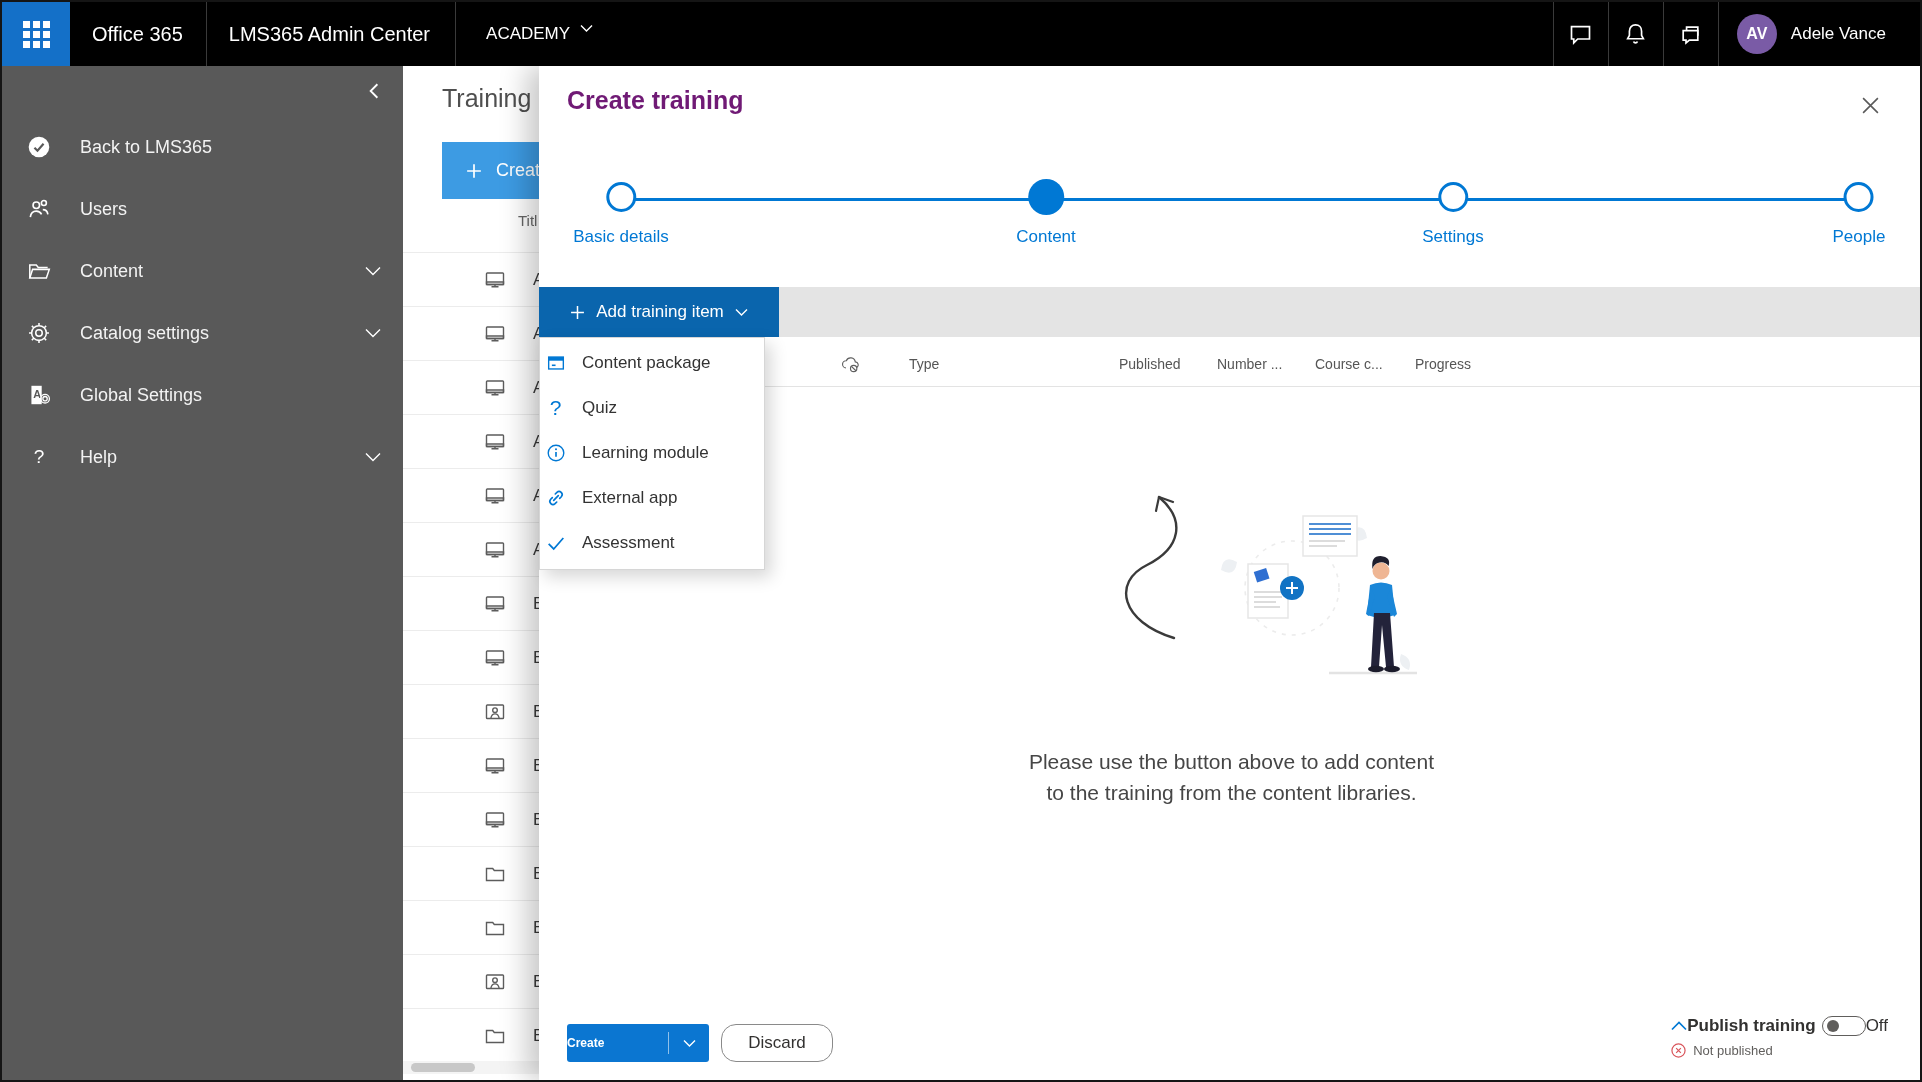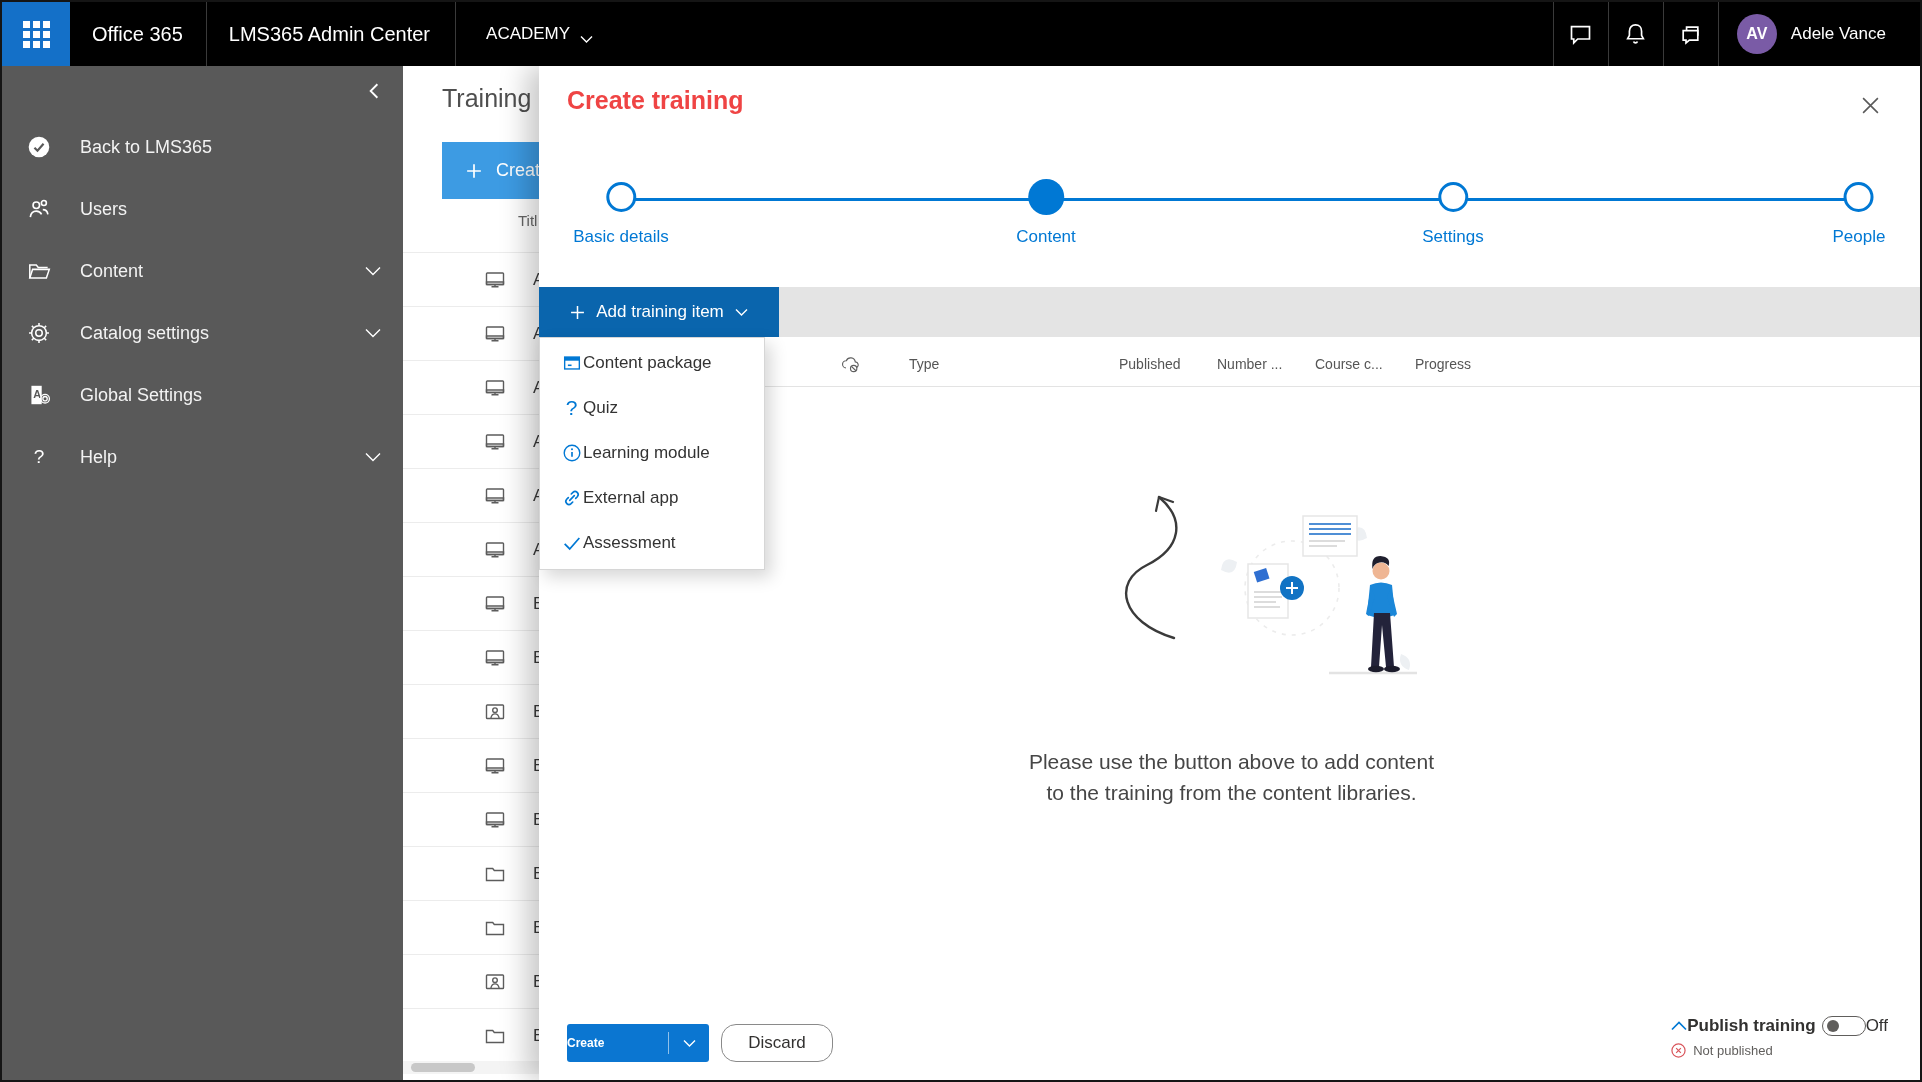--- a/index.html
+++ b/index.html
@@ -9,21 +9,21 @@
             border:2px solid #151515; }
 
   
   .topbar { position:absolute; left:0; top:0; right:0; height:64px; background:#000; display:flex; align-items:center; color:#fff; z-index:60; }
   .waffle { width:68px; height:64px; background:#1470c8; display:flex; align-items:center; justify-content:center; cursor:pointer; flex:0 0 auto; }
   .waffle-grid { display:grid; grid-template-columns:repeat(3,7px); grid-template-rows:repeat(3,7px); gap:3px; }
   .waffle-grid i { background:#fff; display:block; }
   .tb-text { font-size:20px; white-space:nowrap; cursor:pointer; }
   .tb-brand { padding:0 23px 0 22px; }
   .tb-app { padding:0 25px 0 22px; }
-  .tb-tenant { padding:0 26px 0 30px; font-size:17px; display:flex; align-items:flex-end; gap:10px; }
+  .tb-tenant { padding:0 26px 0 30px; font-size:17px; display:flex; align-items:flex-start; gap:10px; }
   .tb-sep { width:1px; height:64px; background:#3a3a3a; flex:0 0 auto; }
   .tb-spacer { flex:1; }
   .tb-iconbtn { width:54px; height:64px; display:flex; align-items:center; justify-content:center; background:none; border:none; cursor:pointer; }
   .avatar { width:40px; height:40px; border-radius:50%; background:#7a5ba6; color:#fff; display:flex; align-items:center; justify-content:center;
             font-size:16px; font-weight:bold; margin:0 14px 0 18px; cursor:pointer; flex:0 0 auto; }
   .tb-user { font-size:17px; margin-right:34px; cursor:pointer; white-space:nowrap; }
 
   
   .sidebar { position:absolute; left:0; top:64px; width:401px; bottom:0; background:#595959; z-index:10; }
   .collapse-row { height:50px; display:flex; align-items:center; justify-content:flex-end; padding-right:20px; }
@@ -43,21 +43,21 @@
   .rows { position:absolute; left:0; right:0; top:186px; }
   .row { height:54px; display:flex; align-items:center; border-top:1px solid #ececec; cursor:pointer; }
   .row-icon { width:24px; height:24px; margin-left:80px; margin-right:26px; color:#5c5c5c; flex:0 0 auto; }
   .row-label { font-size:17px; color:#3b3b3b; }
   .hscrollbar { position:absolute; left:0; bottom:6px; width:136px; height:13px; background:#f4f4f4; }
   .hscrollbar .thumb { position:absolute; left:8px; top:2px; width:64px; height:9px; background:#c8c8c8; border-radius:5px; }
 
   
   .modal { position:absolute; left:537px; top:64px; width:1385px; bottom:0; background:#fff; z-index:40;
            box-shadow:-12px 0 26px rgba(0,0,0,.22); }
-  .m-title { position:absolute; left:28px; top:20px; font-size:25px; font-weight:600; color:#ef4444; }
+  .m-title { position:absolute; left:28px; top:20px; font-size:25px; font-weight:600; color:#701a75; }
   .m-close { position:absolute; right:40px; top:26px; background:none; border:none; cursor:pointer; padding:4px; }
 
   
   .step-line { position:absolute; left:82px; top:132px; width:1238px; height:3px; background:#0078d4; }
   .step { position:absolute; top:116px; transform:translateX(-50%); text-align:center; cursor:pointer; }
   .step-circle { width:30px; height:30px; border:3px solid #0078d4; border-radius:50%; background:#fff; margin:0 auto; }
   .step.current .step-circle { width:36px; height:36px; border:none; background:#0078d4; margin-top:-3px; }
   .step-label { margin-top:15px; color:#0078d4; font-size:17px; white-space:nowrap; }
   .step.current .step-label { margin-top:12px; }
 
@@ -67,21 +67,21 @@
                   font-size:17px; display:flex; align-items:center; justify-content:center; gap:11px; cursor:pointer; font-family:inherit; }
 
   
   .grid-header { position:absolute; left:0; top:276px; width:100%; height:45px; border-bottom:1px solid #e3e3e3; font-size:14px; color:#555; }
   .gh { position:absolute; top:0; line-height:45px; white-space:nowrap; cursor:pointer; }
   .gh-icon { position:absolute; left:300px; top:11px; }
 
   
   .menu { position:absolute; left:0; top:271px; width:226px; background:#fff; border:1px solid #d6d6d6;
           box-shadow:6px 7px 16px rgba(0,0,0,.16); z-index:20; padding:2px 0 4px 0; }
-  .menu-item { height:45px; display:flex; align-items:center; padding-left:20px; font-size:17px; color:#333; cursor:pointer; }
+  .menu-item { height:45px; display:flex; align-items:center; gap:15px; padding-left:4px; font-size:17px; color:#333; cursor:pointer; }
   .mi-icon { width:23px; height:23px; display:flex; align-items:center; justify-content:center; color:#0078d4; flex:0 0 auto; }
   .mi-q { font-size:21px; color:#0078d4; }
 
   
   .empty-illu { position:absolute; left:540px; top:404px; }
   .empty-text { position:absolute; left:0; top:680px; width:100%; text-align:center; font-size:21px; color:#464646; line-height:31px; }
 
   
   .create-btn { position:absolute; left:28px; top:958px; width:142px; height:38px; background:#0b76d1; border:none; border-radius:3px;
                 color:#fff; display:flex; align-items:center; cursor:pointer; font-family:inherit; padding:0; }

